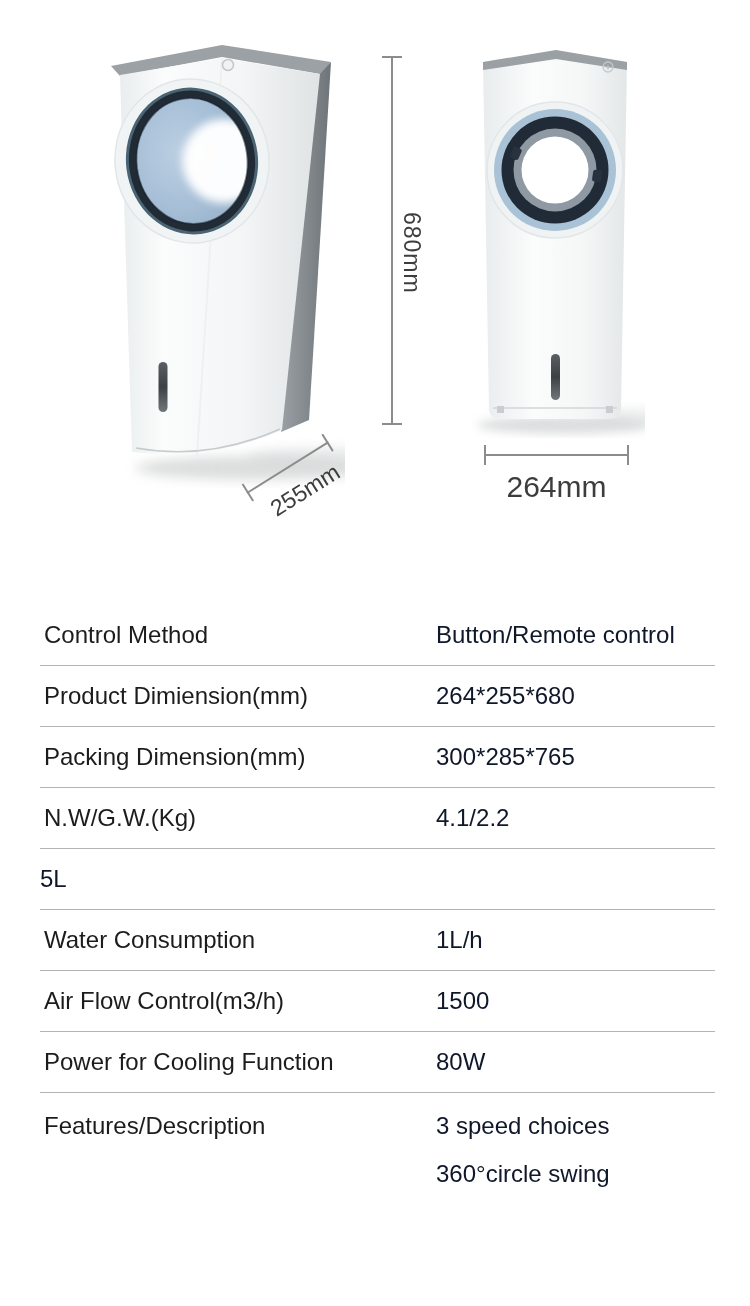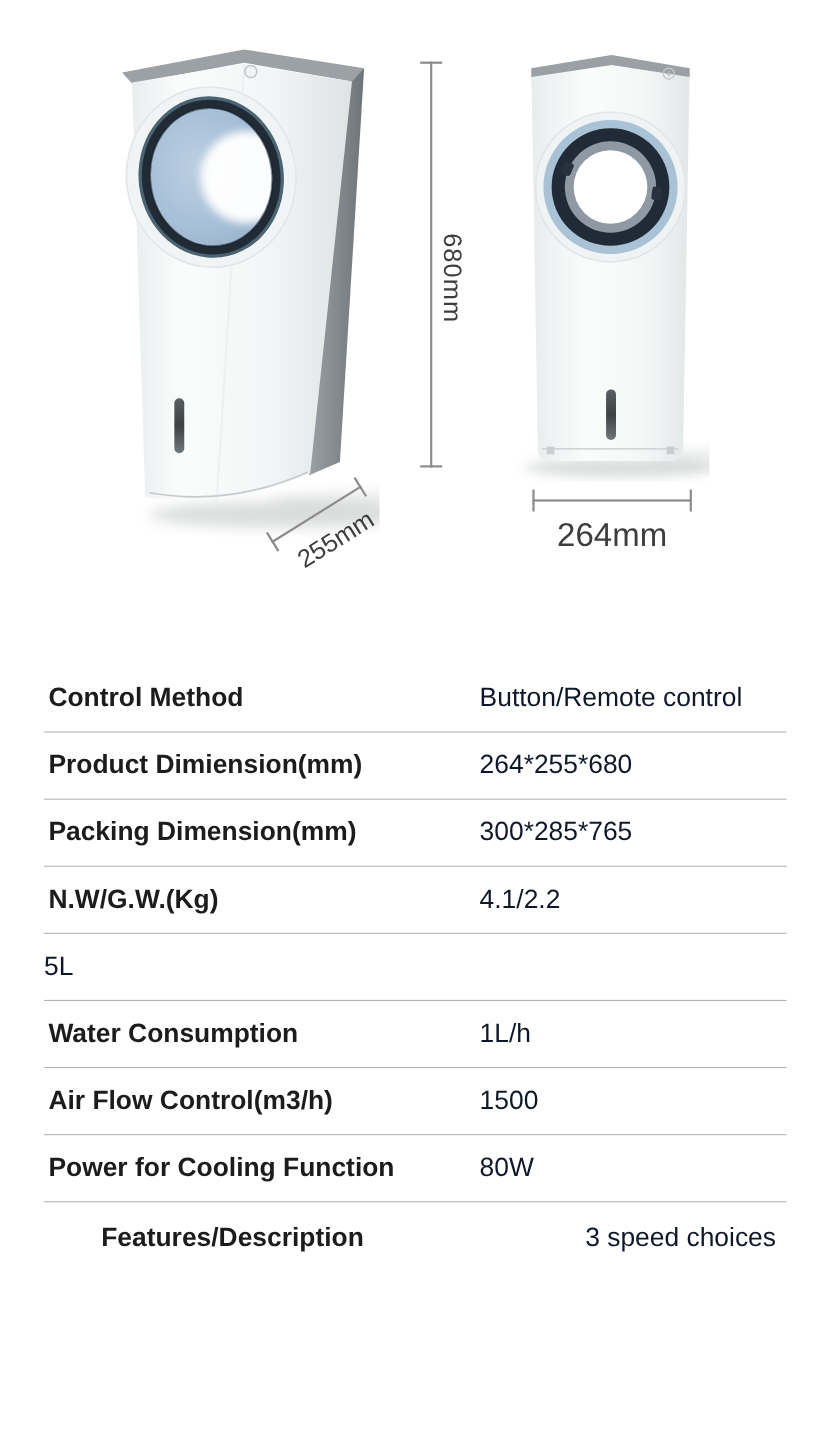--- a/index.html
+++ b/index.html
@@ -57,24 +57,24 @@
 
   
   .spec-table { position: absolute; left: 40px; top: 605px; width: 675px; }
   .spec-row {
     display: flex; align-items: center; height: 60px;
     border-bottom: 1px solid #b4b4b4;
   }
   .spec-row.last { border-bottom: none; height: auto; align-items: flex-start; padding-top: 9px; }
   .spec-label {
     flex: 0 0 392px; padding-left: 4px;
-    font-size: 24px; color: #1c1c1c; font-weight: bold;
+    font-size: 24px; color: #1c1c1c;
   }
   .spec-value { font-size: 24px; color: #0f172a; }
-  .spec-row.last .spec-label, .spec-row.last .spec-value { line-height: 48px; margin-left: 48px; }
+  .spec-row.last .spec-label, .spec-row.last .spec-value { line-height: 48px; }
 </style>
 </head>
 <body>
 
 <div class="stage">
 
   <svg class="product-left" viewBox="0 0 250 460">
     <defs>
       <linearGradient id="lgFrontL" x1="0" y1="0" x2="1" y2="0">
         <stop offset="0" stop-color="#e9edee"></stop>
@@ -225,17 +225,18 @@
     <div class="spec-row">
       <div class="spec-label">Power for Cooling Function</div>
       <div class="spec-value">80W</div>
     </div>
 
 
     <div class="spec-row last">
       <div class="spec-label">Features/Description</div>
       <div class="spec-value">
         <div>3 speed choices</div>
+        <div>360°circle swing</div>
       </div>
     </div>
 
   </div>
 </div>
 
 </body></html>

